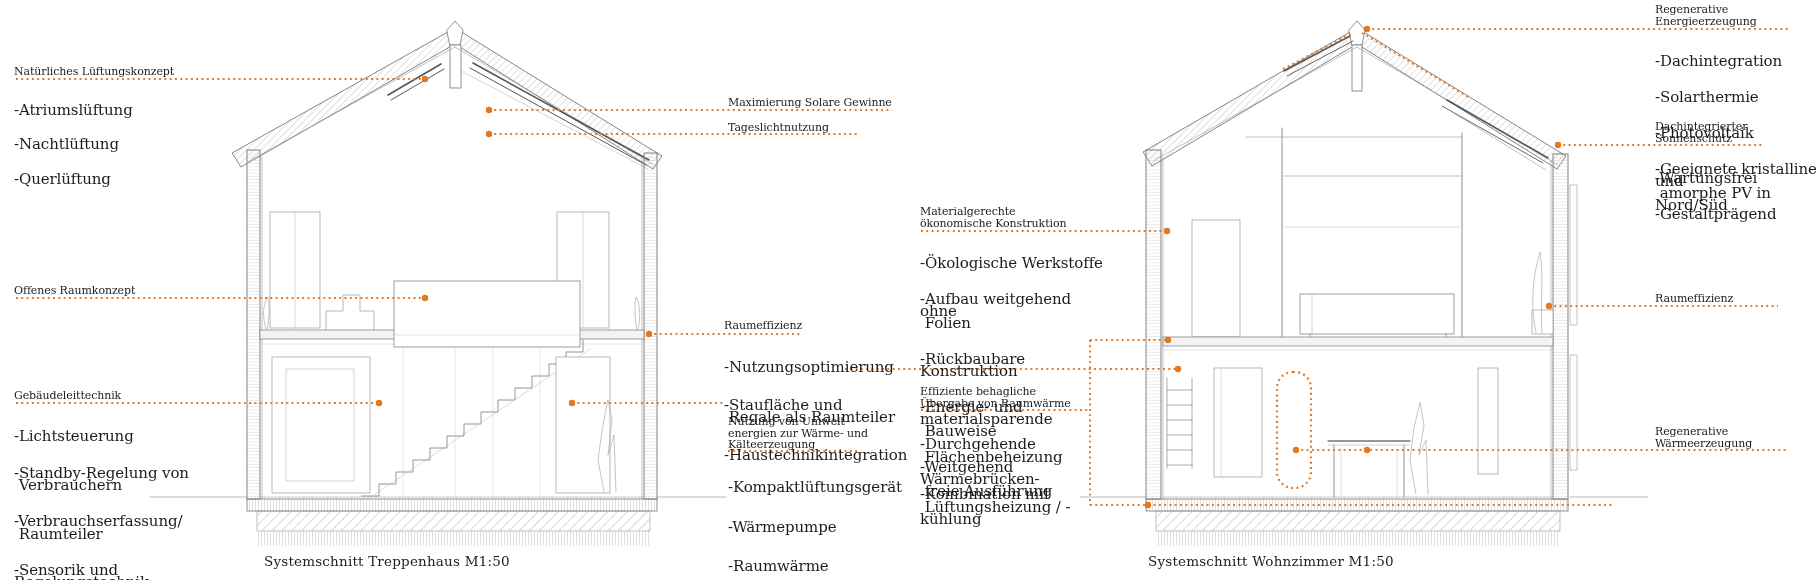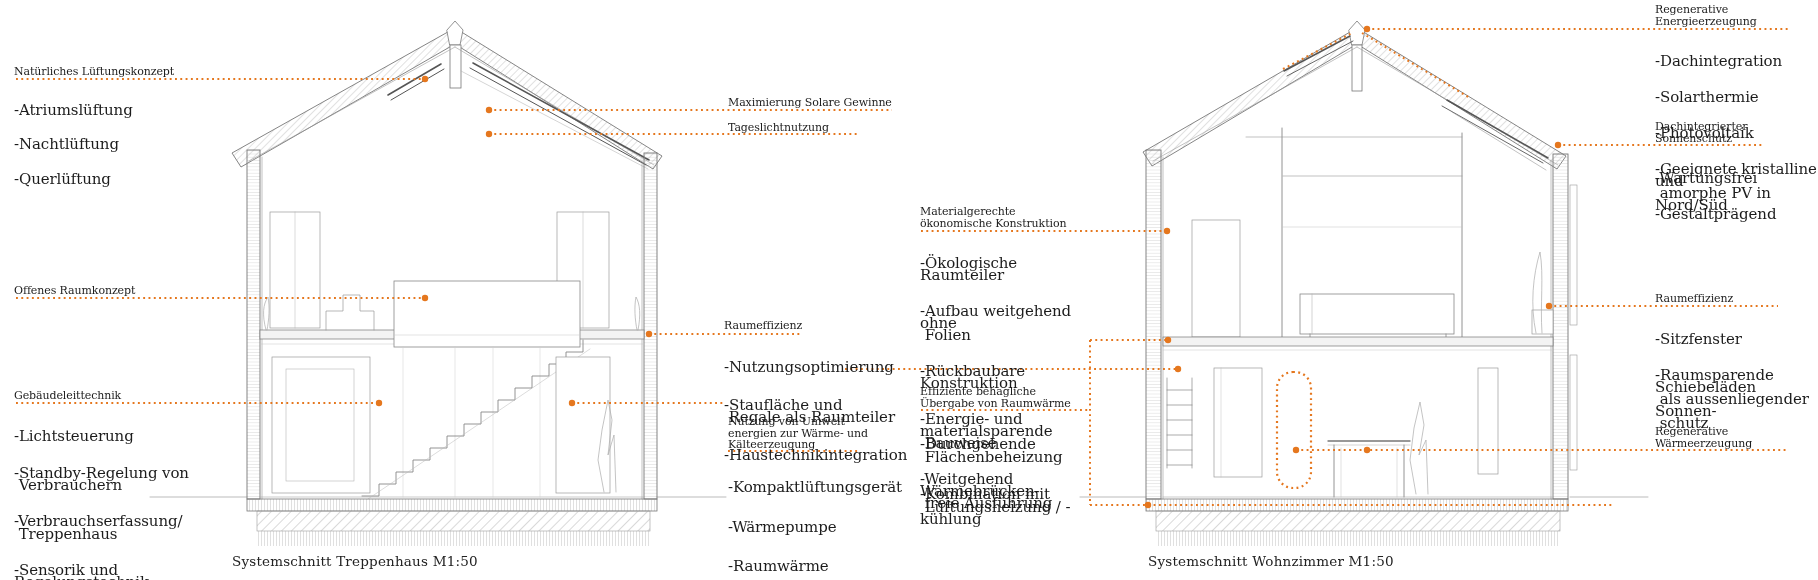--- a/index.html
+++ b/index.html
@@ -222,21 +222,21 @@
   <div class="t">Offenes Raumkonzept</div>
 </div>
 
 <div class="ann" style="left:14px;top:390px;width:180px">
   <div class="t">Gebäudeleittechnik</div>
   <div class="items" style="line-height:12.2px">
     <div>-Lichtsteuerung</div>
     <div>-Standby-Regelung von
  Verbrauchern</div>
     <div>-Verbrauchserfassung/
- Treppenhaus</div>
+ Raumteiler</div>
     <div>-Sensorik und Regelungstechnik</div>
   </div>
 </div>
 
 <div class="ann" style="left:724px;top:320px;width:190px">
   <div class="t">Raumeffizienz</div>
   <div class="items" style="line-height:12.6px">
     <div>-Nutzungsoptimierung</div>
     <div>-Staufläche und
  Regale als Raumteiler</div>
@@ -255,21 +255,21 @@
     
     
     
   </div>
 </div>
 
 <div class="ann" style="left:920px;top:206px;width:185px">
   <div class="t">Materialgerechte
 ökonomische Konstruktion</div>
   <div class="items" style="line-height:12px">
-    <div>-Ökologische Raumteiler</div>
+    <div>-Ökologische Werkstoffe</div>
     <div>-Aufbau weitgehend ohne
  Folien</div>
     <div>-Rückbaubare Konstruktion</div>
     <div>-Energie- und materialsparende
  Bauweise</div>
     <div>-Weitgehend Wärmebrücken-
  freie Ausführung</div>
   </div>
 </div>
 
@@ -300,29 +300,23 @@
   <div class="t">Dachintegrierter
 Sonnenschutz</div>
   <div class="items" style="line-height:12px">
     <div>-Wartungsfrei</div>
     <div>-Gestaltprägend</div>
   </div>
 </div>
 
 <div class="ann" style="left:1655px;top:293px;width:162px">
   <div class="t">Raumeffizienz</div>
-  <div class="items" style="line-height:12px">
-    <div>-Sitzfenster</div>
-    <div>-Raumsparende Schiebeläden
- als aussenliegender Sonnen-
- schutz</div>
-  </div>
 </div>
 
 <div class="ann" style="left:1655px;top:426px;width:162px">
   <div class="t">Regenerative
 Wärmeerzeugung</div>
 </div>
 
-<div class="caption" style="left:232px;top:553px">Systemschnitt Treppenhaus M1:50</div>
+<div class="caption" style="left:264px;top:553px">Systemschnitt Treppenhaus M1:50</div>
 <div class="caption" style="left:1148px;top:553px">Systemschnitt Wohnzimmer M1:50</div>
 
 </div>
 
 </body></html>

